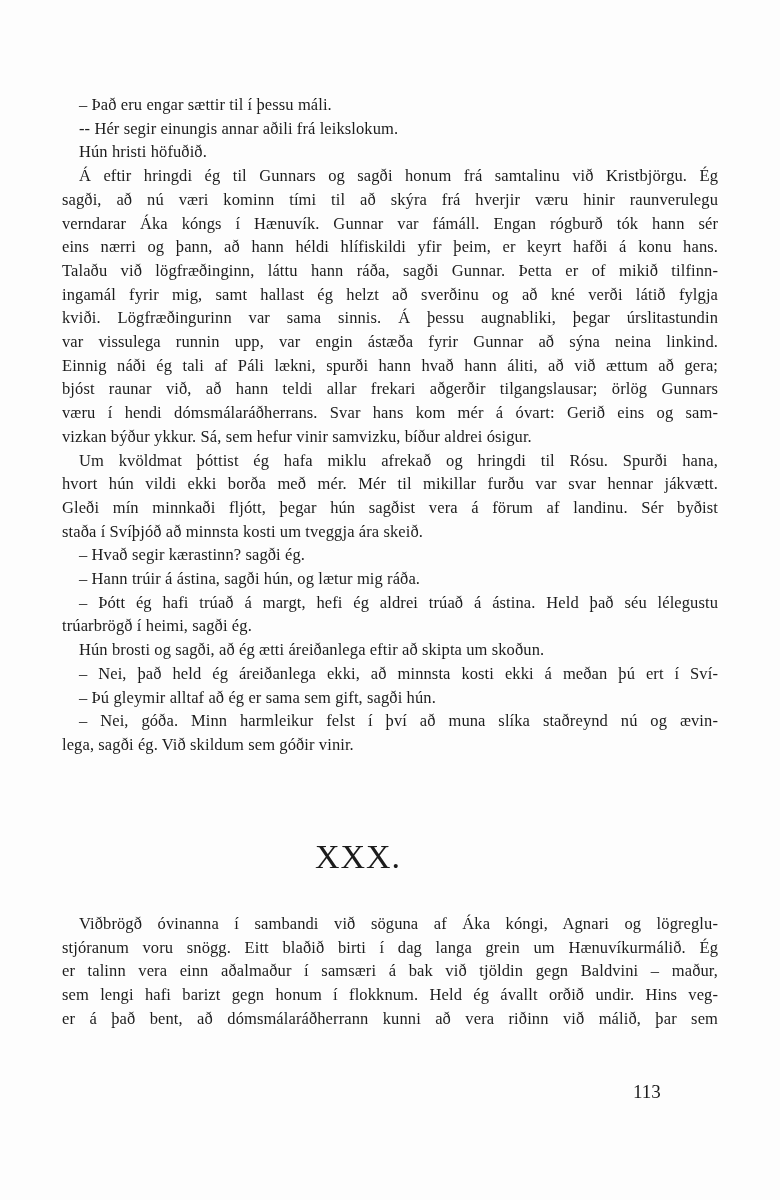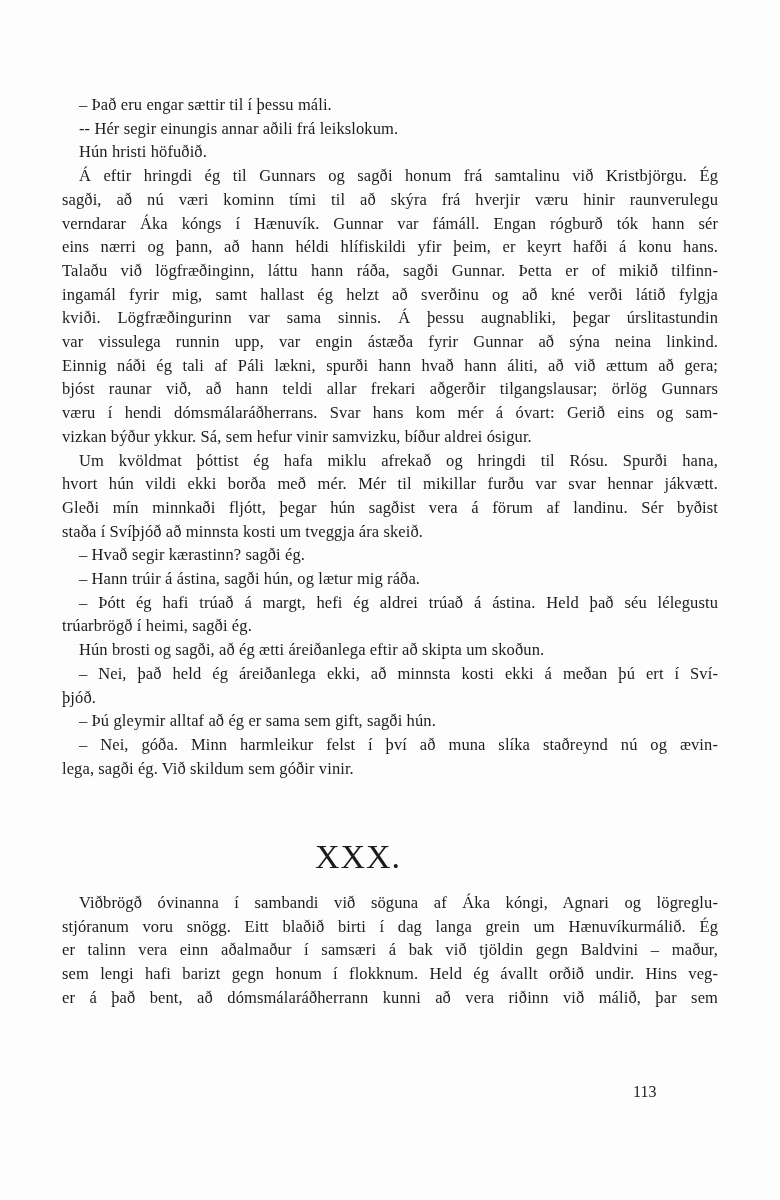--- a/index.html
+++ b/index.html
@@ -19,40 +19,40 @@
   }
   .textblock {
     position: absolute;
     left: 62px;
     width: 656px;
     font-size: 16.5px;
     line-height: 23.7px;
     letter-spacing: 0.1px;
   }
   .block1 { top: 93px; }
-  .block2 { top: 891px; }
+  .block2 { top: 912px; }
   .line { display: block; text-align: left; }
   .line.j { text-align: justify; text-align-last: justify; }
   .line.i { text-indent: 17px; }
   .chapter-heading {
     position: absolute;
     top: 838px;
     left: 30px;
     width: 656px;
     text-align: center;
     font-size: 34px;
     line-height: 38px;
     letter-spacing: 1px;
     font-family: Liberation Serif, serif;
   }
   .page-number {
     position: absolute;
     top: 1080px;
     left: 633px;
-    font-size: 16px;
+    font-size: 19px;
     line-height: 23px;
   }
 </style>
 </head>
 <body>
 
 <div class="page">
 
   <div class="textblock block1">
       <div class="line i">– Það eru engar sættir til í þessu máli.</div>
@@ -73,21 +73,20 @@
       <div class="line i j">Um kvöldmat þóttist ég hafa miklu afrekað og hringdi til Rósu. Spurði hana,</div>
       <div class="line j">hvort hún vildi ekki borða með mér. Mér til mikillar furðu var svar hennar jákvætt.</div>
       <div class="line j">Gleði mín minnkaði fljótt, þegar hún sagðist vera á förum af landinu. Sér byðist</div>
       <div class="line">staða í Svíþjóð að minnsta kosti um tveggja ára skeið.</div>
       <div class="line i">– Hvað segir kærastinn? sagði ég.</div>
       <div class="line i">– Hann trúir á ástina, sagði hún, og lætur mig ráða.</div>
       <div class="line i j">– Þótt ég hafi trúað á margt, hefi ég aldrei trúað á ástina. Held það séu lélegustu</div>
       <div class="line">trúarbrögð í heimi, sagði ég.</div>
       <div class="line i">Hún brosti og sagði, að ég ætti áreiðanlega eftir að skipta um skoðun.</div>
       <div class="line i j">– Nei, það held ég áreiðanlega ekki, að minnsta kosti ekki á meðan þú ert í Sví-</div>
-      <div class="line">þjóð.</div>
       <div class="line i">– Þú gleymir alltaf að ég er sama sem gift, sagði hún.</div>
       <div class="line i j">– Nei, góða. Minn harmleikur felst í því að muna slíka staðreynd nú og ævin-</div>
       <div class="line">lega, sagði ég. Við skildum sem góðir vinir.</div>
     </div>
 
   <div class="chapter-heading">XXX.</div>
 
   <div class="textblock block2">
       <div class="line i j">Viðbrögð óvinanna í sambandi við söguna af Áka kóngi, Agnari og lögreglu-</div>
       <div class="line j">stjóranum voru snögg. Eitt blaðið birti í dag langa grein um Hænuvíkurmálið. Ég</div>

